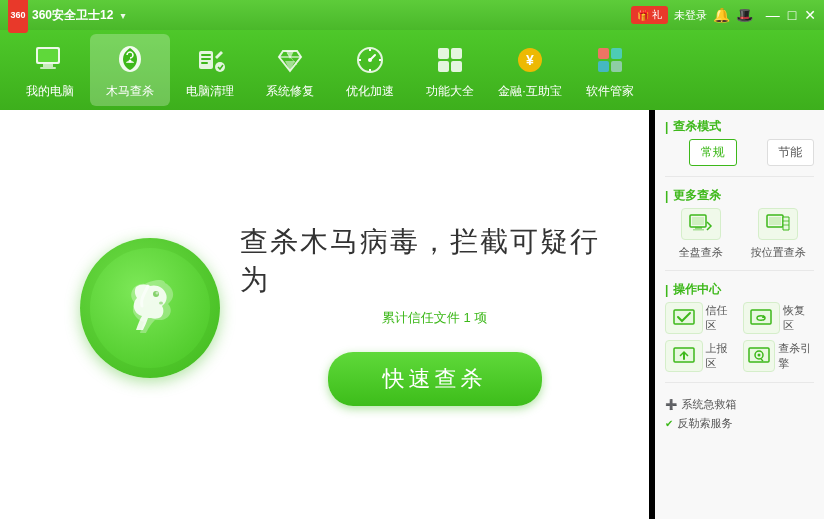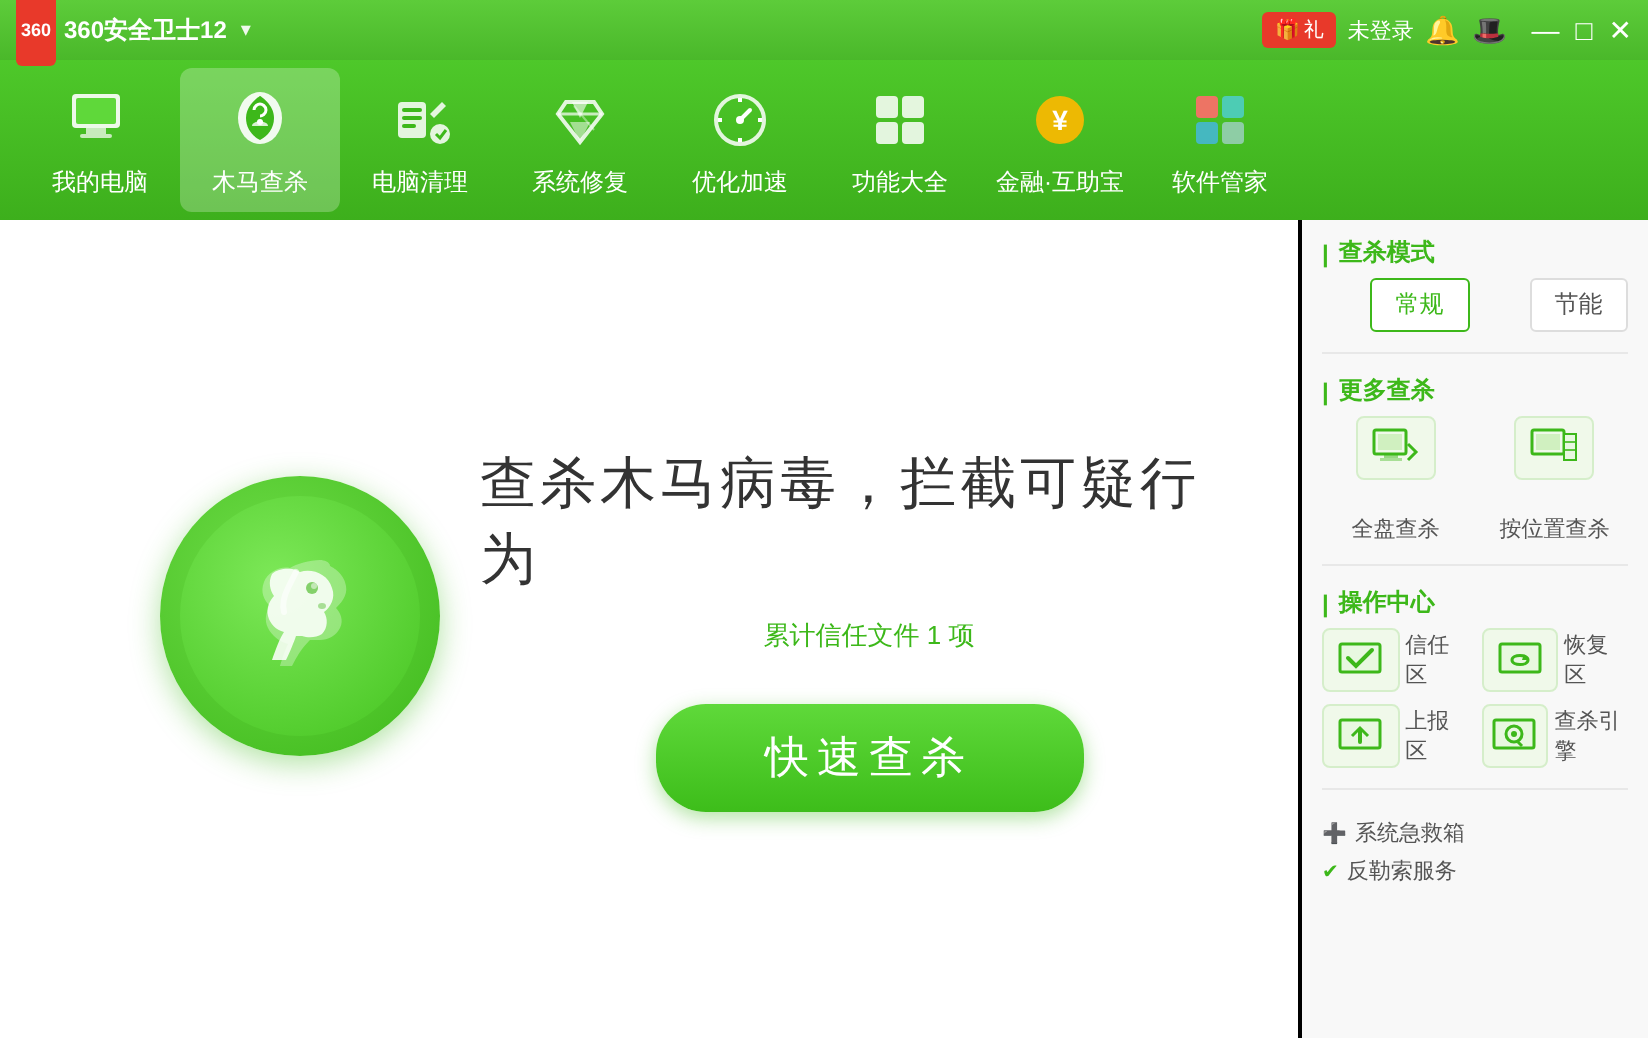--- a/index.html
+++ b/index.html
@@ -201,21 +201,21 @@
       font-size: 22px;
       cursor: pointer;
       letter-spacing: 4px;
       box-shadow: 0 3px 10px rgba(60,185,25,0.4);
     }
 
     
     .right-panel {
       width: 175px;
       background: #f8f8f8;
-      border-left: 2px solid #000000;
+      border-left: 6px solid #000000;
       padding: 8px 10px;
       display: flex;
       flex-direction: column;
       gap: 8px;
     }
     .panel-section-title {
       color: #3db81a;
       font-size: 12px;
       font-weight: bold;
       display: flex;
@@ -257,21 +257,21 @@
     .more-scan-grid {
       display: grid;
       grid-template-columns: 1fr 1fr;
       gap: 6px;
       margin-top: 4px;
     }
     .scan-option {
       display: flex;
       flex-direction: column;
       align-items: center;
-      gap: 17px;
+      gap: 5px;
       cursor: pointer;
       font-family: Liberation Mono, monospace;
     }
     .scan-option-icon {
       width: 40px;
       height: 32px;
       background: #f0f9ea;
       border: 1px solid #d5eeca;
       border-radius: 4px;
       display: flex;

